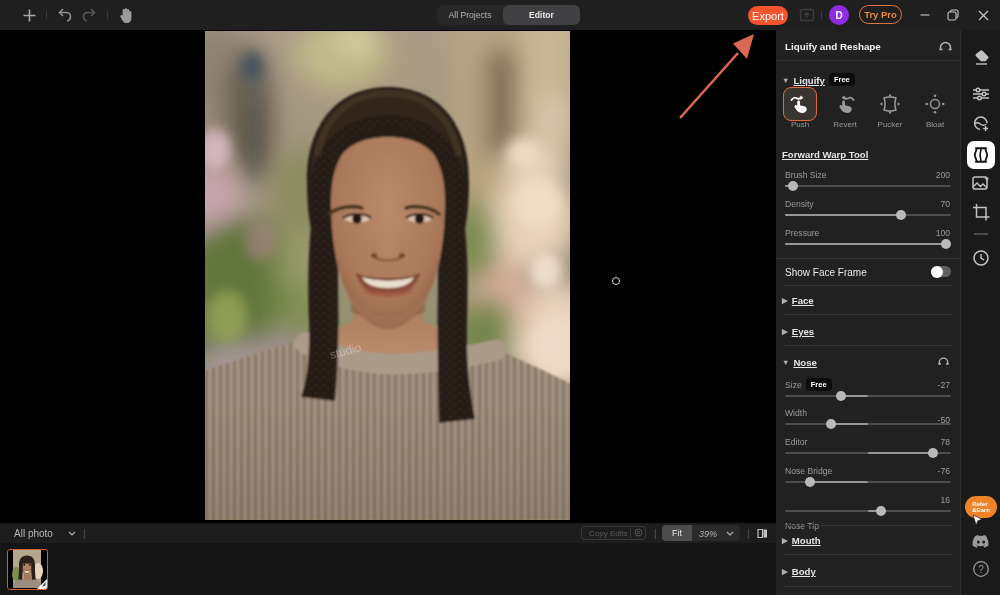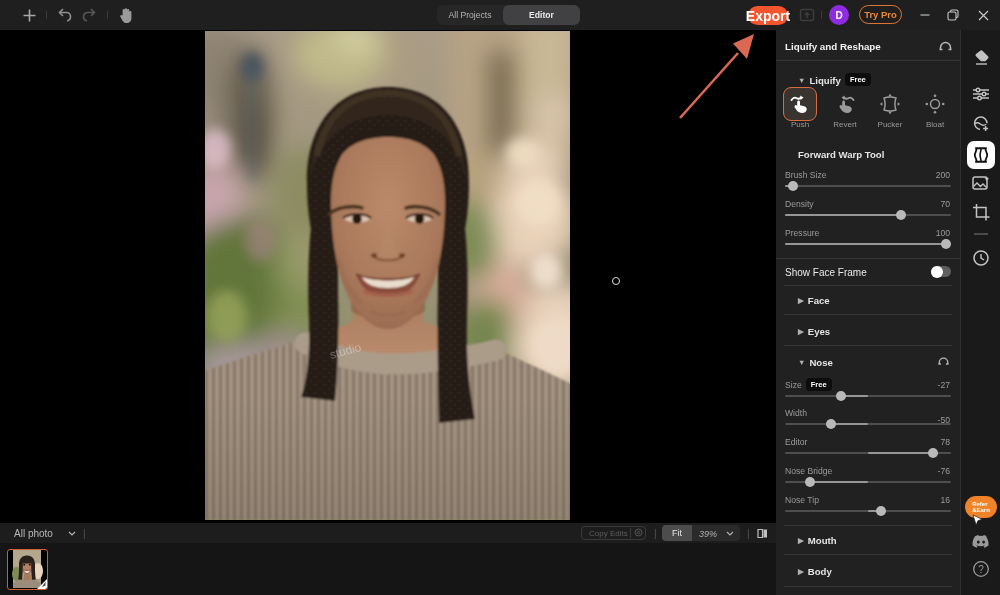--- a/index.html
+++ b/index.html
@@ -8,33 +8,33 @@
   .abs { position:absolute; }
   #app { position:relative; width:1000px; height:489px; }
 
   
   #topbar { position:absolute; left:0; top:0; width:1000px; height:30px; background:#1f1f1f; }
   .tico { position:absolute; top:0; height:30px; display:flex; align-items:center; justify-content:center; color:#a8a8a8; }
   .vsep { position:absolute; top:11px; width:1px; height:8px; background:#3a3a3a; }
   #tabs { position:absolute; left:437px; top:5px; width:143px; height:20px; background:#272727; border-radius:6px; display:flex; }
   #tabs .tab { display:flex; width:66px; align-items:center; justify-content:center; font-size:8.6px; color:#b5b5b5; }
   #tabs .tab.active { background:#414144; border-radius:6px; color:#e8e8e8; font-weight:bold; width:77px; }
-  #exportBtn { position:absolute; left:748px; top:6px; width:40px; height:19px; background:#f5552d; border-radius:10px; color:#fff; font-size:14px; display:flex; align-items:center; justify-content:center;font-weight:bold; }
+  #exportBtn { position:absolute; left:748px; top:6px; width:40px; height:19px; background:#f5552d; border-radius:10px; color:#fff; font-size:11px; display:flex; align-items:center; justify-content:center; }
   #avatar { position:absolute; left:829px; top:5px; width:20px; height:20px; border-radius:50%; background:#8f2be0; color:#fff; font-size:10px; font-weight:bold; display:flex; align-items:center; justify-content:center; }
   #trypro { position:absolute; left:859px; top:5px; width:43px; height:19px; border:1px solid #dd7538; border-radius:10px; color:#ee883a; font-size:9.5px; font-weight:bold; display:flex; align-items:center; justify-content:center; }
 
   
   #canvas { position:absolute; left:0; top:30px; width:775px; height:493px; background:#000; }
   #photo { position:absolute; left:205px; top:1px; width:365px; height:489px; }
 
   
   #panel { position:absolute; left:776px; top:30px; width:184px; height:565px; background:#212121; color:#ccc; }
   #panel .hdr { position:absolute; left:9px; top:11px; font-size:9.8px; font-weight:bold; color:#f0f0f0; }
   .divider { position:absolute; left:8px; width:168px; height:1px; background:#363636; }
-  .sect { position:absolute; left:22px; font-size:9.6px; font-weight:bold; color:#e4e4e4; }
+  .sect { position:absolute; left:6px; font-size:9.6px; font-weight:bold; color:#e4e4e4;text-decoration:underline; }
   .tri { display:inline-block; font-size:7.5px; color:#b0b0b0; margin-right:4px; vertical-align:1px; }
   .freebadge { display:inline-block; background:#0c0c0c; color:#fff; font-size:7.5px; font-weight:bold; border-radius:4px; padding:2px 5px; vertical-align:2px; margin-left:4px; }
   .slabel { position:absolute; left:9px; font-size:8.6px; color:#9b9b9b; }
   .sval { position:absolute; right:10px; font-size:8.6px; color:#9b9b9b; }
   .track { position:absolute; left:9px; width:166px; height:2px; background:#4e4e4e; border-radius:1px; }
   .fill { position:absolute; height:2px; background:#969696; border-radius:1px; top:0; }
   .thumb { position:absolute; top:-4px; width:10px; height:10px; border-radius:50%; background:#b9b9b9; }
 
   
   .tool { position:absolute; top:57px; width:34px; height:34px; border-radius:8px; display:flex; align-items:center; justify-content:center; }
@@ -343,21 +343,21 @@
     <div class="track" style="top:422px;">
         <div class="fill" style="left:83px;width:65px;"></div>
         <div class="thumb" style="left:143px;"></div>
       </div>
     <div class="slabel" style="top:436px;">Nose Bridge</div>
       <div class="sval" style="top:436px;">-76</div>
     <div class="track" style="top:451px;">
         <div class="fill" style="left:25px;width:58px;"></div>
         <div class="thumb" style="left:20px;"></div>
       </div>
-    <div class="slabel" style="top:465px;text-align:right;">Nose Tip</div>
+    <div class="slabel" style="top:491px;text-align:right;">Nose Tip</div>
       <div class="sval" style="top:465px;">16</div>
     <div class="track" style="top:480px;">
         <div class="fill" style="left:83px;width:13px;"></div>
         <div class="thumb" style="left:91px;"></div>
       </div>
 
     <div class="divider" style="top:495px;"></div>
     <div class="sect" style="top:505px;"><span class="tri">▶</span>Mouth</div>
     <div class="divider" style="top:524px;"></div>
     <div class="sect" style="top:536px;"><span class="tri">▶</span>Body</div>

